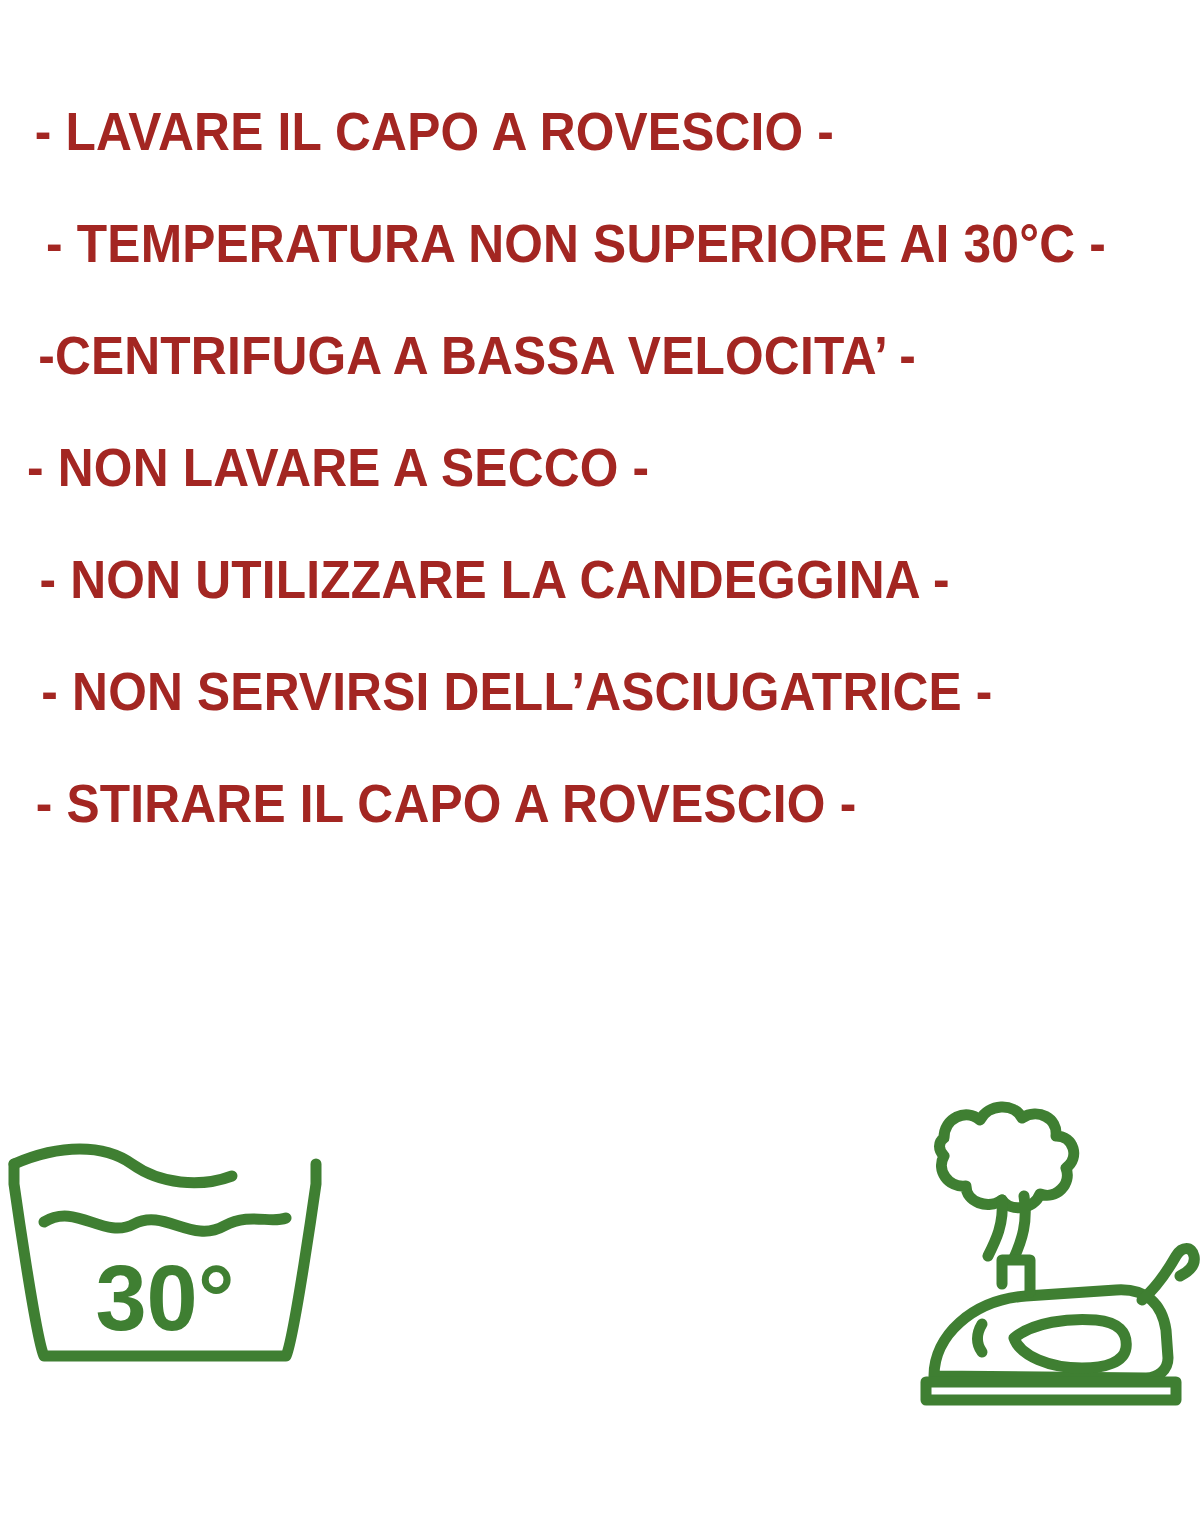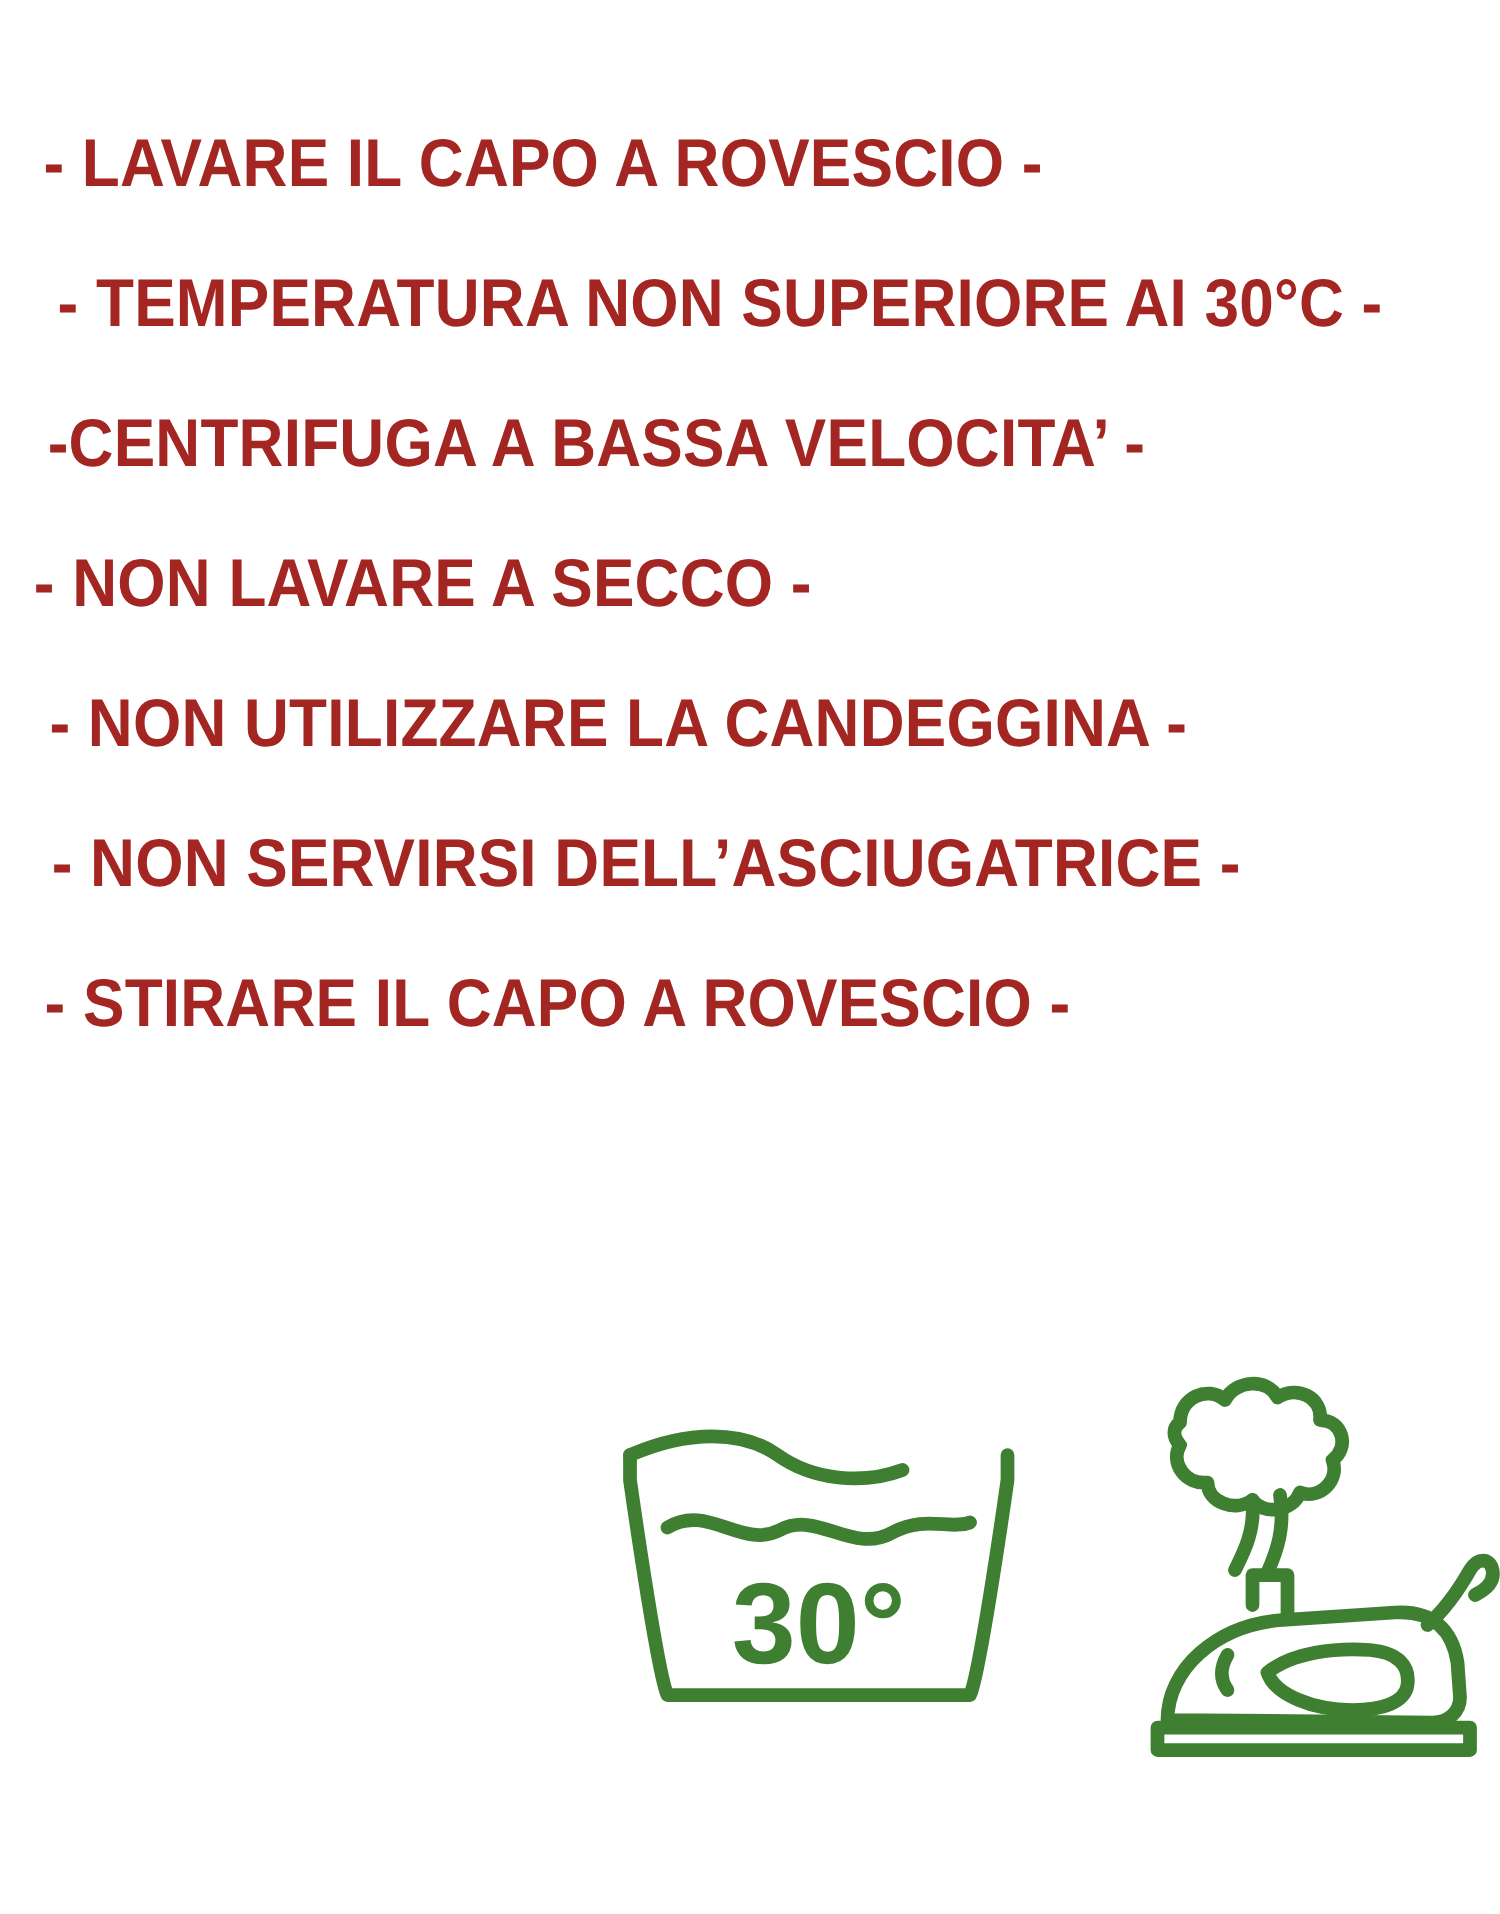--- a/index.html
+++ b/index.html
@@ -47,21 +47,21 @@
   .line-6  { font-size: 54px; }
   .line-7  { font-size: 54px; margin-bottom: 0; }
 
   .symbols {
     position: absolute;
     left: 0;
     right: 0;
     top: 1090px;
     height: 330px;
     display: flex;
-    justify-content: flex-end;
+    justify-content: space-between;
     align-items: center;
     gap: 90px;
   }
   .symbol {
     display: block;
   }
   .sym-wash { width: 330px; height: 230px; }
   .sym-iron { width: 290px; height: 310px; }
 </style>
 </head>

